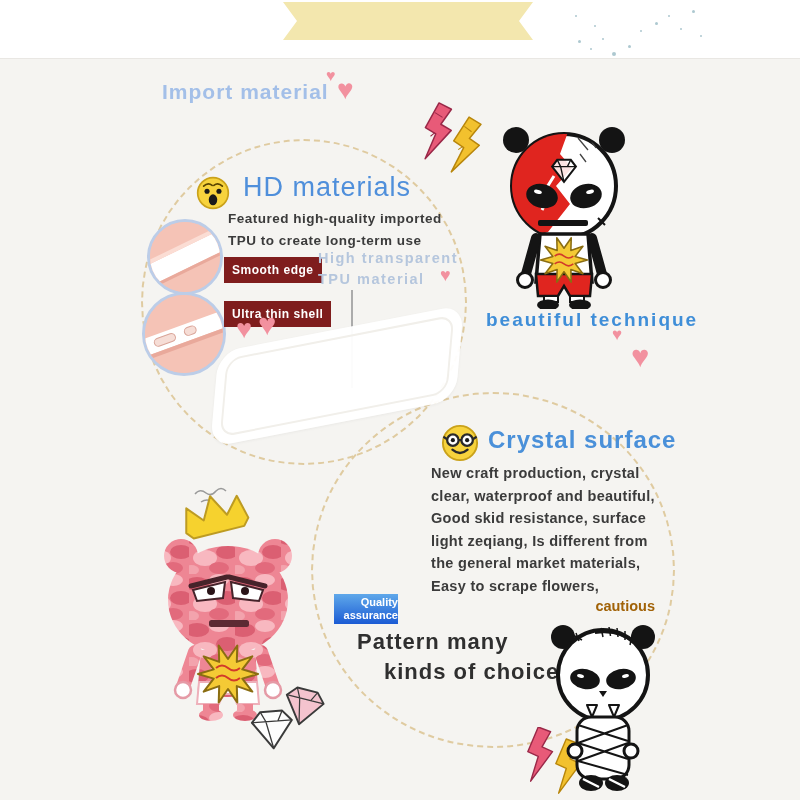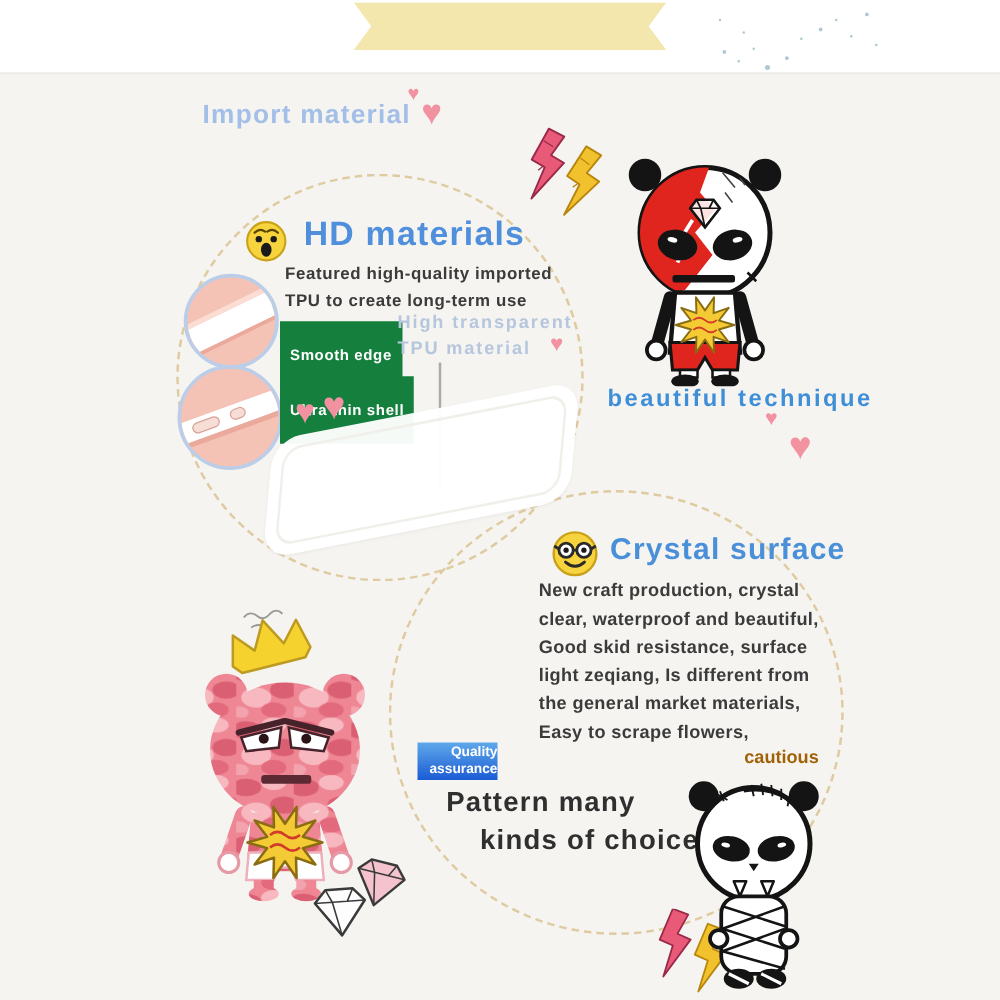--- a/index.html
+++ b/index.html
@@ -8,24 +8,24 @@
   .abs{position:absolute;}
   .sheet{top:58px;left:0;width:800px;height:742px;background:#f5f4f1;border-top:1px solid #e9e7e3;}
   .ribbon{left:283px;top:2px;width:250px;height:38px;}
   .ribbon-text{left:283px;top:5px;width:250px;text-align:center;font-size:25px;font-weight:700;
                letter-spacing:6px;color:#dcbd62;}
   .import-title{left:162px;top:80px;font-size:21px;font-weight:700;letter-spacing:1px;color:#a3bfe8;}
   .heart{color:#f2919f;line-height:1;font-weight:400;}
   .dashed-circle{border:2px dashed #dcc493;border-radius:50%;opacity:.85;}
   .c1{left:141px;top:139px;width:322px;height:322px;}
   .c2{left:311px;top:392px;width:360px;height:352px;}
-  .hd-title{left:243px;top:172px;font-size:27px;font-weight:700;letter-spacing:1px;color:#4f8fdb;}
+  .hd-title{left:243px;top:172px;font-size:27px;font-weight:400;letter-spacing:1px;color:#4f8fdb;}
   .hd-line{font-size:13.5px;font-weight:700;letter-spacing:.5px;color:#3b3b3b;}
   .photo{border:3px solid #bccdE8;border-radius:50%;overflow:hidden;background:#f5c3b6;}
-  .badge{background:#15803d;color:#ffffff;font-size:12px;font-weight:700;padding:20px 8px;letter-spacing:.5px;}
+  .badge{background:#7f1d1d;color:#ffffff;font-size:12px;font-weight:700;padding:6px 8px;letter-spacing:.5px;}
   .callout{left:318px;top:248px;font-size:14.5px;font-weight:700;letter-spacing:1.5px;
            line-height:21px;color:#b5c6dd;}
   .vline{left:351px;top:290px;width:2px;height:98px;background:#ababab;}
   .case{left:212px;top:330px;width:250px;height:92px;border-radius:22px;
         background:rgba(255,255,255,.96);box-shadow:0 1px 3px rgba(0,0,0,.05);
         transform:rotate(-11deg) skewX(-16deg);}
   .case-inner{position:absolute;left:9px;top:8px;right:9px;bottom:8px;border:2px solid #f1efea;border-radius:15px;}
   .adv-title{left:486px;top:309px;font-size:19px;font-weight:700;letter-spacing:2px;color:#3f8ed8;}
   .crystal-title{left:488px;top:426px;font-size:24px;font-weight:700;letter-spacing:1px;color:#4a90d9;}
   .crystal-par{left:431px;top:462px;width:252px;font-size:14.5px;font-weight:700;

